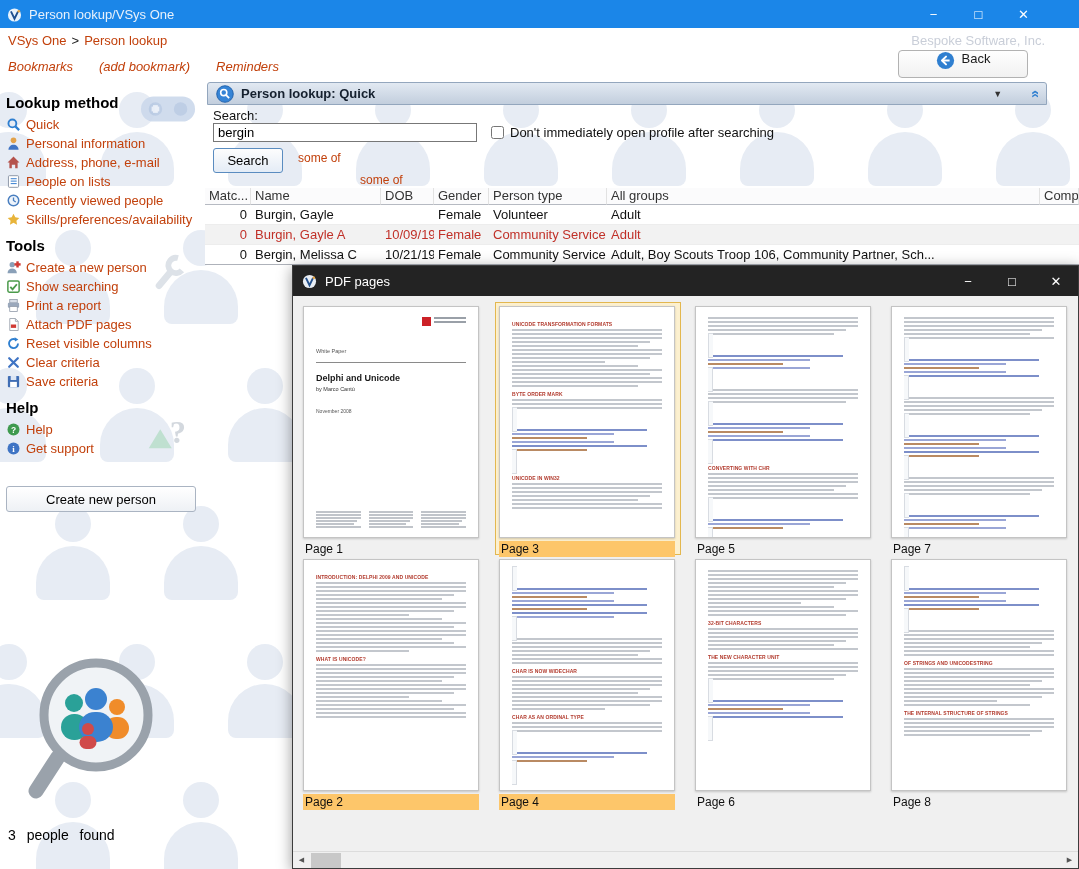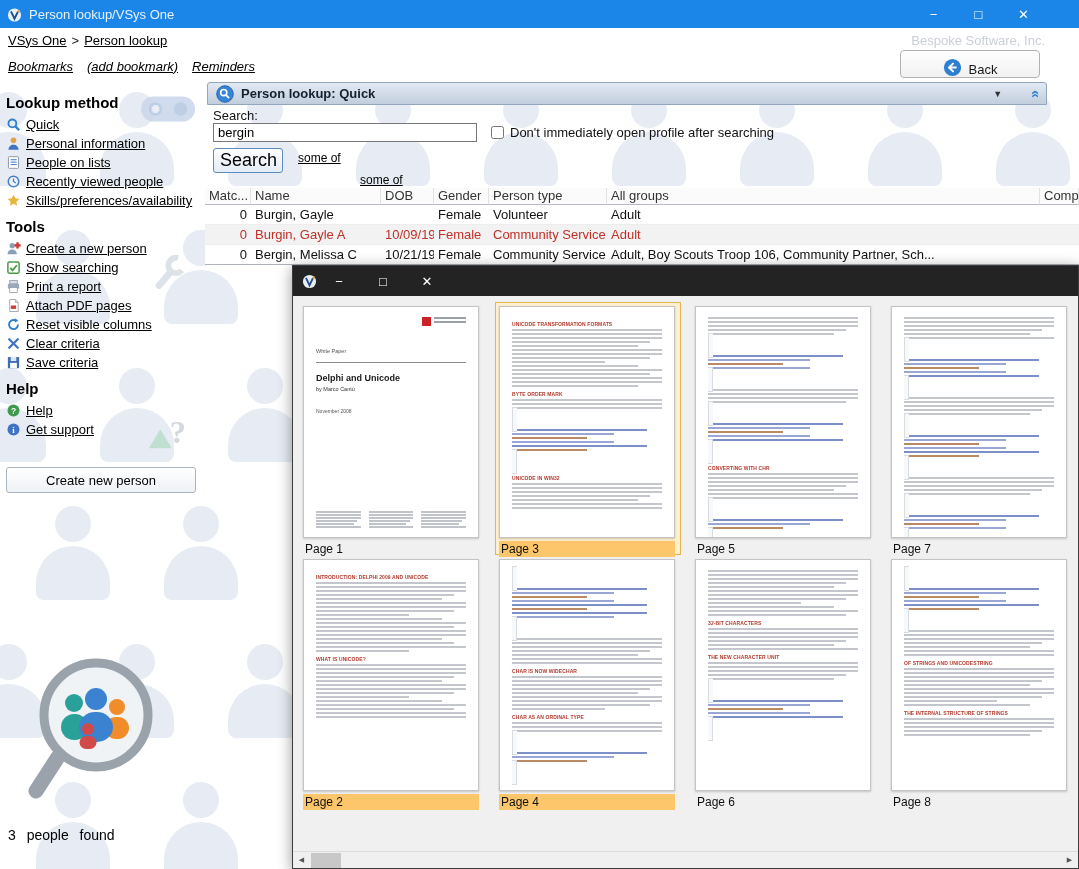--- a/index.html
+++ b/index.html
@@ -16,30 +16,30 @@
   
   .titlebar{position:absolute;top:0;left:0;right:0;height:28px;background:#1b86e8;z-index:3;
     display:flex;align-items:center;padding-left:7px;}
   .titlebar .title{color:#e8f1fb;font-size:13px;margin-left:7px;flex:1;}
   .win-controls{display:flex;align-items:center;height:100%;padding-right:33px;}
   .win-btn{width:45px;height:100%;display:flex;align-items:center;justify-content:center;
     color:#fff;font-size:13px;cursor:default;}
 
   
   .topbar{position:absolute;top:28px;left:0;right:0;height:24px;z-index:2;display:flex;align-items:center;padding:0 34px 0 8px;}
-  .link{color:#000000;text-decoration:underline;cursor:pointer;text-align:center;}
+  .link{color:#c2410c;cursor:pointer;text-align:center;}
   .topbar .crumb{font-size:13px;}
   .crumb-sep{margin:0 5px;font-size:13px;color:#222;}
   .brand{margin-left:auto;color:#c9ced8;font-size:13px;}
 
   
-  .navrow{position:absolute;top:52px;left:0;right:0;height:28px;z-index:2;display:flex;align-items:center;padding-left:8px;}
+  .navrow{position:absolute;top:52px;left:0;right:12px;height:28px;z-index:2;display:flex;align-items:center;padding-left:8px;gap:12px;}
   .navrow .nlink{font-size:13px;font-style:italic;margin-right:14px;}
-  .back-btn{position:absolute;right:39px;top:-2px;width:140px;height:28px;border:1px solid #b2b2b2;border-radius:4px;
-    background:linear-gradient(#fefefe,#f1f1f1);display:flex;align-items:flex-end;justify-content:center;gap:7px;
+  .back-btn{position:absolute;right:39px;top:-2px;width:130px;height:28px;border:1px solid #b2b2b2;border-radius:4px;
+    background:linear-gradient(#fefefe,#f1f1f1);display:flex;align-items:flex-start;justify-content:center;gap:7px;
     font-size:13px;color:#1a1a1a;cursor:pointer;}
 
   
   .sidebar{position:absolute;top:80px;left:0;width:205px;bottom:0;z-index:2;padding-top:6px;}
   .sidebar h3{margin:8px 0 4px 6px;font-size:15px;font-weight:bold;color:#000;}
   .s-list{list-style:none;margin:0;padding:0;}
   .s-list li{display:flex;align-items:center;gap:5px;padding:2px 0 2px 6px;height:19px;}
   .s-ic{width:15px;height:15px;flex:none;display:inline-flex;}
   .s-list .link{font-size:13px;white-space:nowrap;}
   .create-btn{display:block;margin:28px 0 0 6px;width:190px;height:26px;border:1px solid #aab4c2;border-radius:3px;
@@ -57,21 +57,21 @@
   .panel-header .ph-title{font-size:13px;font-weight:bold;color:#15202e;margin-left:7px;flex:1;}
   .ph-arrow{font-size:9px;color:#333;margin-right:28px;}
   .ph-collapse{display:inline-block;transform:rotate(-90deg);color:#2f7fd0;font-weight:bold;font-size:14px;}
 
   .search-label{position:absolute;top:28px;left:8px;font-size:13px;}
   .search-input{position:absolute;top:43px;left:8px;width:264px;height:19px;border:1px solid #777;font-size:13px;
     padding:1px 4px;font-family:"Liberation Sans",sans-serif;}
   .chk-wrap{position:absolute;top:45px;left:286px;display:flex;align-items:center;gap:6px;font-size:13px;}
   .chk-wrap input{width:13px;height:13px;margin:0;}
   .search-btn{position:absolute;top:68px;left:8px;width:70px;height:25px;border:1px solid #5a8cc0;border-radius:3px;
-    background:linear-gradient(#fdfdfd,#e4ecf6);font-size:18px;font-family:"Liberation Sans",sans-serif;cursor:pointer;}
+    background:linear-gradient(#fdfdfd,#e4ecf6);font-size:13px;font-family:"Liberation Sans",sans-serif;cursor:pointer;}
   .someof-1{position:absolute;top:71px;left:93px;font-size:12px;}
   .someof-2{position:absolute;top:93px;left:155px;font-size:12px;}
 
   
   .results{position:absolute;top:108px;left:0;width:874px;font-size:13px;}
   .trow{display:grid;grid-template-columns:46px 130px 53px 55px 118px 433px 39px;}
   .thead .tcell{background:#fbfbfc;border-right:1px solid #e2e2e2;border-bottom:1px solid #b6bac2;color:#333;
     height:17px;line-height:16px;padding:0 4px;overflow:hidden;white-space:nowrap;cursor:pointer;}
   .tbody .tcell{height:20px;line-height:20px;padding:0 4px;overflow:hidden;white-space:nowrap;border-bottom:1px solid #ededed;background:#fff;}
   .trow.alt .tcell{background:#f2f2f2;color:#c03028;}
@@ -265,20 +265,28 @@
             <svg viewBox="0 0 16 16">
               <circle cx="8" cy="4.6" r="3" fill="#e2a24a"></circle>
               <path d="M2.6 14.6c0-3.2 2.4-5.4 5.4-5.4s5.4 2.2 5.4 5.4z" fill="#3f74c4"></path>
             </svg>
           </span>
         <span class="link">Personal information</span>
       </li>
       <li>
         <span class="s-ic">
             <svg viewBox="0 0 16 16">
+              <path d="M8 1.6 14.4 8h-2v6H9.8v-3.6H6.2V14H3.6V8h-2z" fill="#b5534d"></path>
+            </svg>
+          </span>
+        <span class="link">Address, phone, e-mail</span>
+      </li>
+      <li>
+        <span class="s-ic">
+            <svg viewBox="0 0 16 16">
               <rect x="2.6" y="1.8" width="10.8" height="12.4" rx="1" fill="#fff" stroke="#8a94a4"></rect>
               <line x1="5" y1="5" x2="11.4" y2="5" stroke="#4a8bd4" stroke-width="1.2"></line>
               <line x1="5" y1="7.6" x2="11.4" y2="7.6" stroke="#4a8bd4" stroke-width="1.2"></line>
               <line x1="5" y1="10.2" x2="11.4" y2="10.2" stroke="#4a8bd4" stroke-width="1.2"></line>
             </svg>
           </span>
         <span class="link">People on lists</span>
       </li>
       <li>
         <span class="s-ic">
@@ -480,20 +488,21 @@
 
   <div class="pdf-dialog">
     <div class="pdf-titlebar">
       <span class="s-ic">
         <svg viewBox="0 0 16 16" width="15" height="15">
             <circle cx="8" cy="8" r="7" fill="#e9eef4"></circle>
             <path d="M4.2 4.2 8 12l3.8-7.8" fill="none" stroke="#23508c" stroke-width="2"></path>
             <circle cx="12.6" cy="4" r="1.4" fill="#e8a33d"></circle>
           </svg>
       </span>
+      <span class="title">PDF pages</span>
       <span class="pdf-controls">
         <span class="pdf-btn">−</span>
         <span class="pdf-btn">□</span>
         <span class="pdf-btn">✕</span>
       </span>
     </div>
 
     <div class="pdf-grid">
 
       <div class="page-cell">

